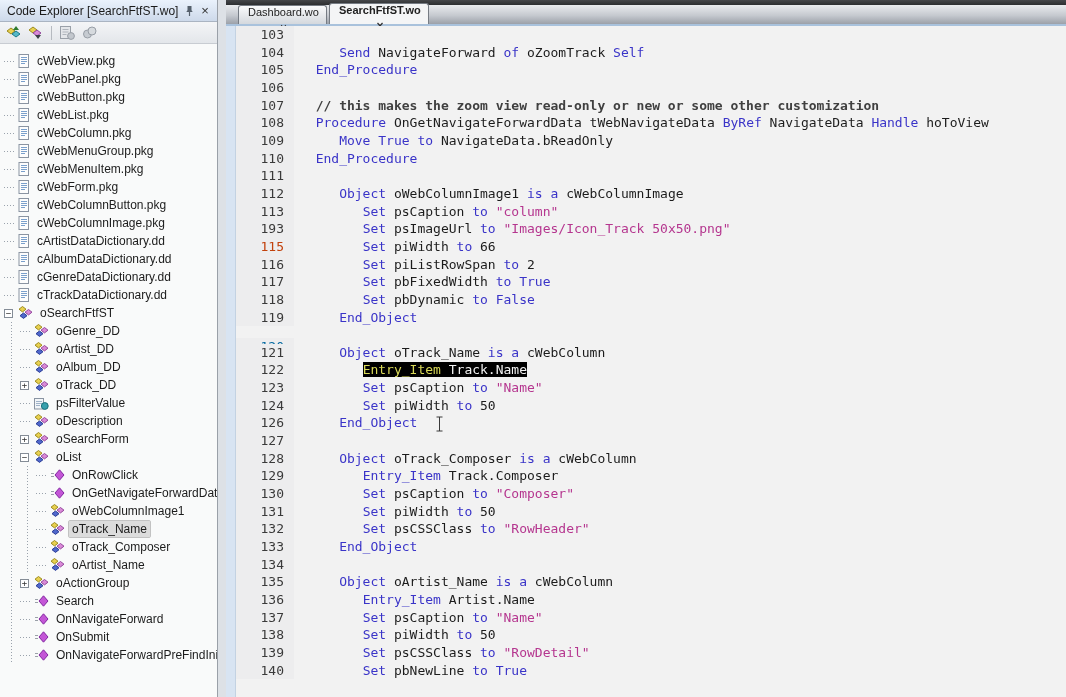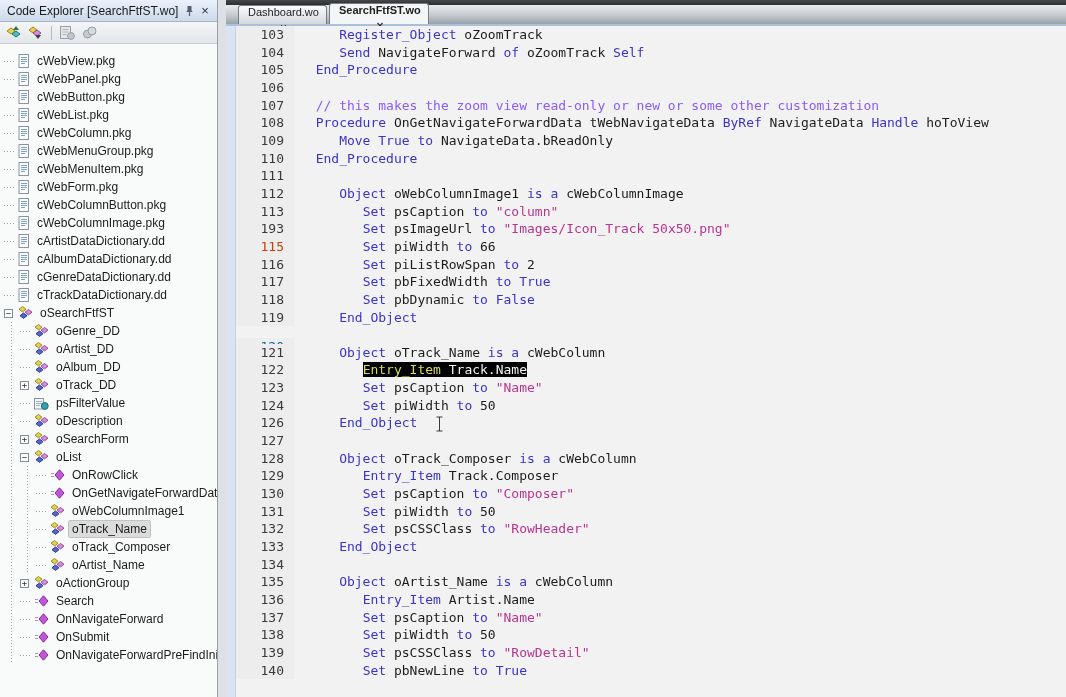--- a/index.html
+++ b/index.html
@@ -567,37 +567,36 @@
         <div class="tab active">
           <span>SearchFtfST.wo</span>
           <span class="tab-close">×</span>
         </div>
       </div>
     <div class="editor-body">
       <div class="margin-strip"></div>
       <div class="code-lines" id="code">
           <div class="code-line">
             <span class="lineno" style="color: rgb(58, 58, 58);">103</span>
-            <span class="codetext"><span style="color: rgb(28, 28, 28);">     </span><span style="color: rgb(58, 52, 200);">Register_Object</span><span style="color: rgb(28, 28, 28);"> oZoomTrack</span></span>
           </div>
           <div class="code-line">
             <span class="lineno" style="color: rgb(58, 58, 58);">104</span>
             <span class="codetext"><span style="color: rgb(28, 28, 28);">     </span><span style="color: rgb(58, 52, 200);">Send</span><span style="color: rgb(28, 28, 28);"> NavigateForward </span><span style="color: rgb(58, 52, 200);">of</span><span style="color: rgb(28, 28, 28);"> oZoomTrack </span><span style="color: rgb(58, 52, 200);">Self</span></span>
           </div>
           <div class="code-line">
             <span class="lineno" style="color: rgb(58, 58, 58);">105</span>
             <span class="codetext"><span style="color: rgb(28, 28, 28);">  </span><span style="color: rgb(58, 52, 200);">End_Procedure</span></span>
           </div>
           <div class="code-line">
             <span class="lineno" style="color: rgb(58, 58, 58);">106</span>
             <span class="codetext"></span>
           </div>
           <div class="code-line">
             <span class="lineno" style="color: rgb(58, 58, 58);">107</span>
-            <span class="codetext"><span style="color: rgb(28, 28, 28);">  </span><span style="color: #8b5cf6;">// this makes the zoom view read-only or new or some other customization</span></span>
+            <span class="codetext"><span style="color: rgb(28, 28, 28);">  </span><span style="color: #404040; font-weight: bold;">// this makes the zoom view read-only or new or some other customization</span></span>
           </div>
           <div class="code-line">
             <span class="lineno" style="color: rgb(58, 58, 58);">108</span>
             <span class="codetext"><span style="color: rgb(28, 28, 28);">  </span><span style="color: rgb(58, 52, 200);">Procedure</span><span style="color: rgb(28, 28, 28);"> OnGetNavigateForwardData tWebNavigateData </span><span style="color: rgb(58, 52, 200);">ByRef</span><span style="color: rgb(28, 28, 28);"> NavigateData </span><span style="color: rgb(58, 52, 200);">Handle</span><span style="color: rgb(28, 28, 28);"> hoToView</span></span>
           </div>
           <div class="code-line">
             <span class="lineno" style="color: rgb(58, 58, 58);">109</span>
             <span class="codetext"><span style="color: rgb(28, 28, 28);">     </span><span style="color: rgb(58, 52, 200);">Move</span><span style="color: rgb(28, 28, 28);"> </span><span style="color: rgb(58, 52, 200);">True</span><span style="color: rgb(28, 28, 28);"> </span><span style="color: rgb(58, 52, 200);">to</span><span style="color: rgb(28, 28, 28);"> NavigateData.bReadOnly</span></span>
           </div>
           <div class="code-line">

